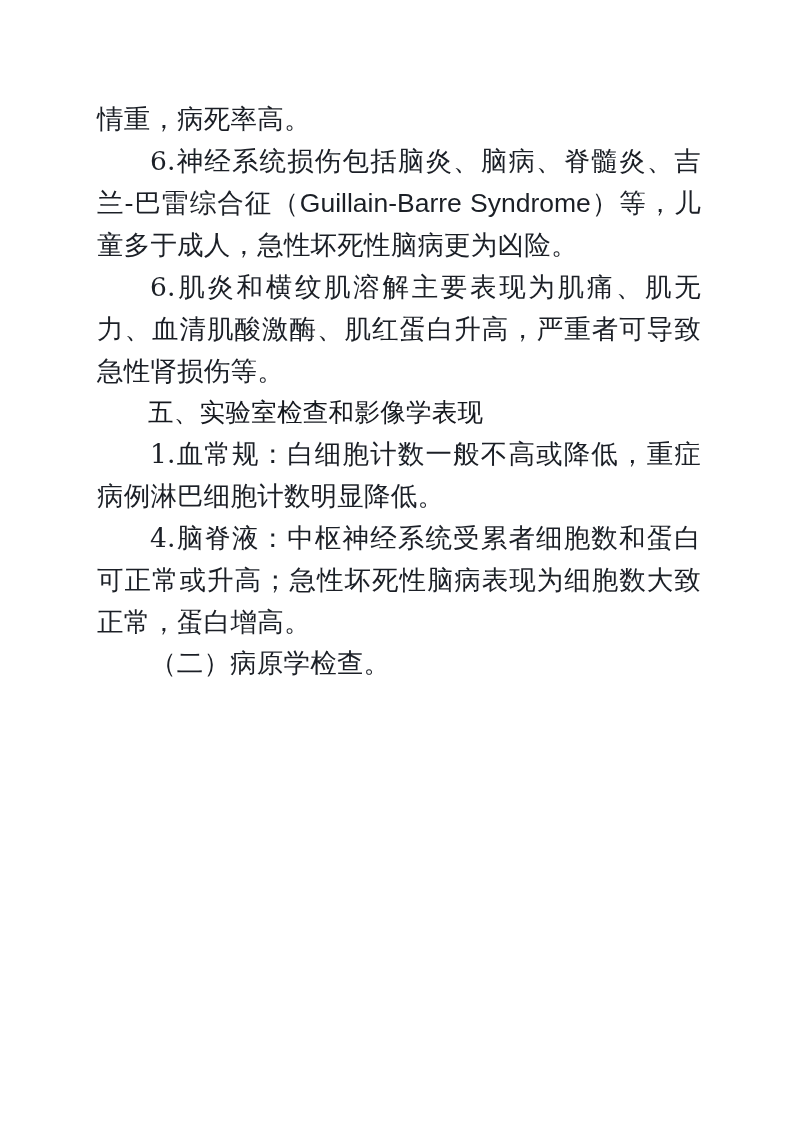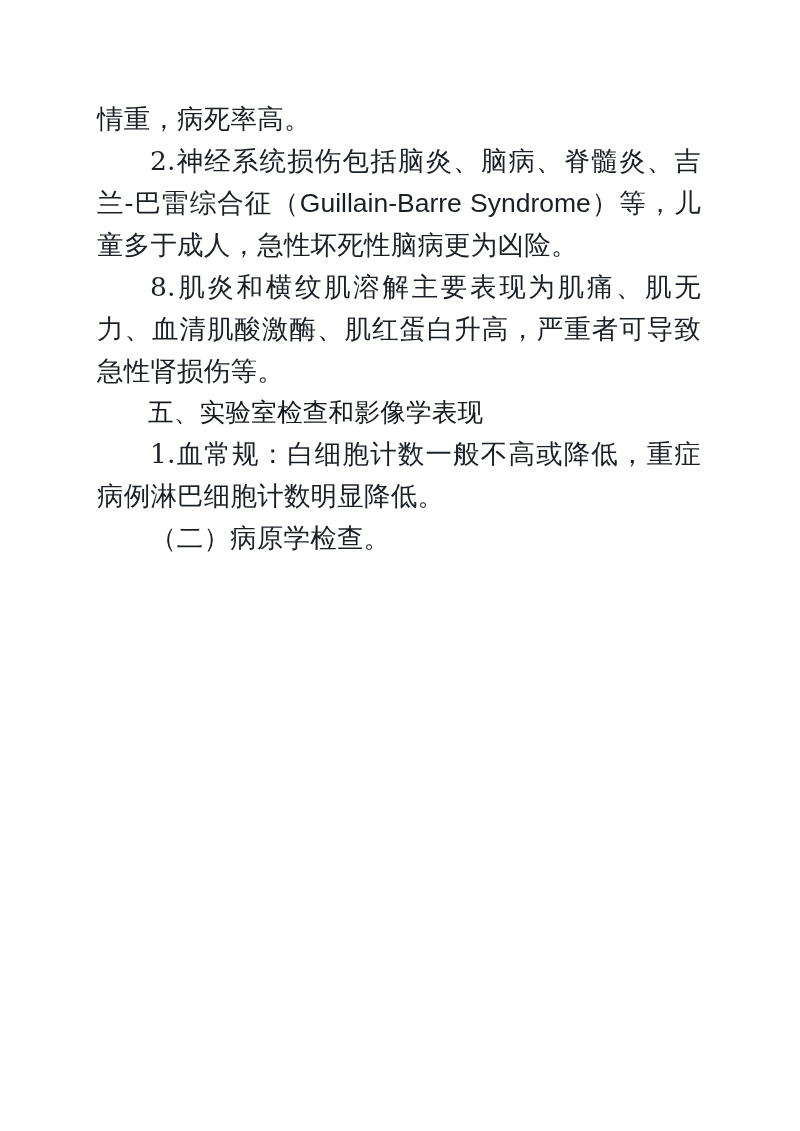--- a/index.html
+++ b/index.html
@@ -75,32 +75,33 @@
 </style>
 </head>
 <body>
 
 <div class="page">
 
   <div class="content">
 
     <p class="para noindent">情重，病死率高。</p>
 
-    <p class="para"><span>2.神经系统损伤包括脑炎、脑病、脊髓炎、吉兰-巴雷综合征（</span><span class="latin">Guillain-Barre Syndrome</span><span>）等，儿童多于成人，急性坏死性脑病更为凶险。</span></p>
+    <p class="para"><span>6.神经系统损伤包括脑炎、脑病、脊髓炎、吉兰-巴雷综合征（</span><span class="latin">Guillain-Barre Syndrome</span><span>）等，儿童多于成人，急性坏死性脑病更为凶险。</span></p>
 
 
-    <p class="para">8.肌炎和横纹肌溶解主要表现为肌痛、肌无力、血清肌酸激酶、肌红蛋白升高，严重者可导致急性肾损伤等。</p>
+    <p class="para">6.肌炎和横纹肌溶解主要表现为肌痛、肌无力、血清肌酸激酶、肌红蛋白升高，严重者可导致急性肾损伤等。</p>
 
     <p class="heading">五、实验室检查和影像学表现</p>
 
 
     <p class="para">1.血常规：白细胞计数一般不高或降低，重症病例淋巴细胞计数明显降低。</p>
 
 
 
+    <p class="para">4.脑脊液：中枢神经系统受累者细胞数和蛋白可正常或升高；急性坏死性脑病表现为细胞数大致正常，蛋白增高。</p>
 
     <p class="para">（二）病原学检查。</p>
 
   </div>
 
   <div class="footer">
     <span class="page-number">4</span>
   </div>
 
 </div>

